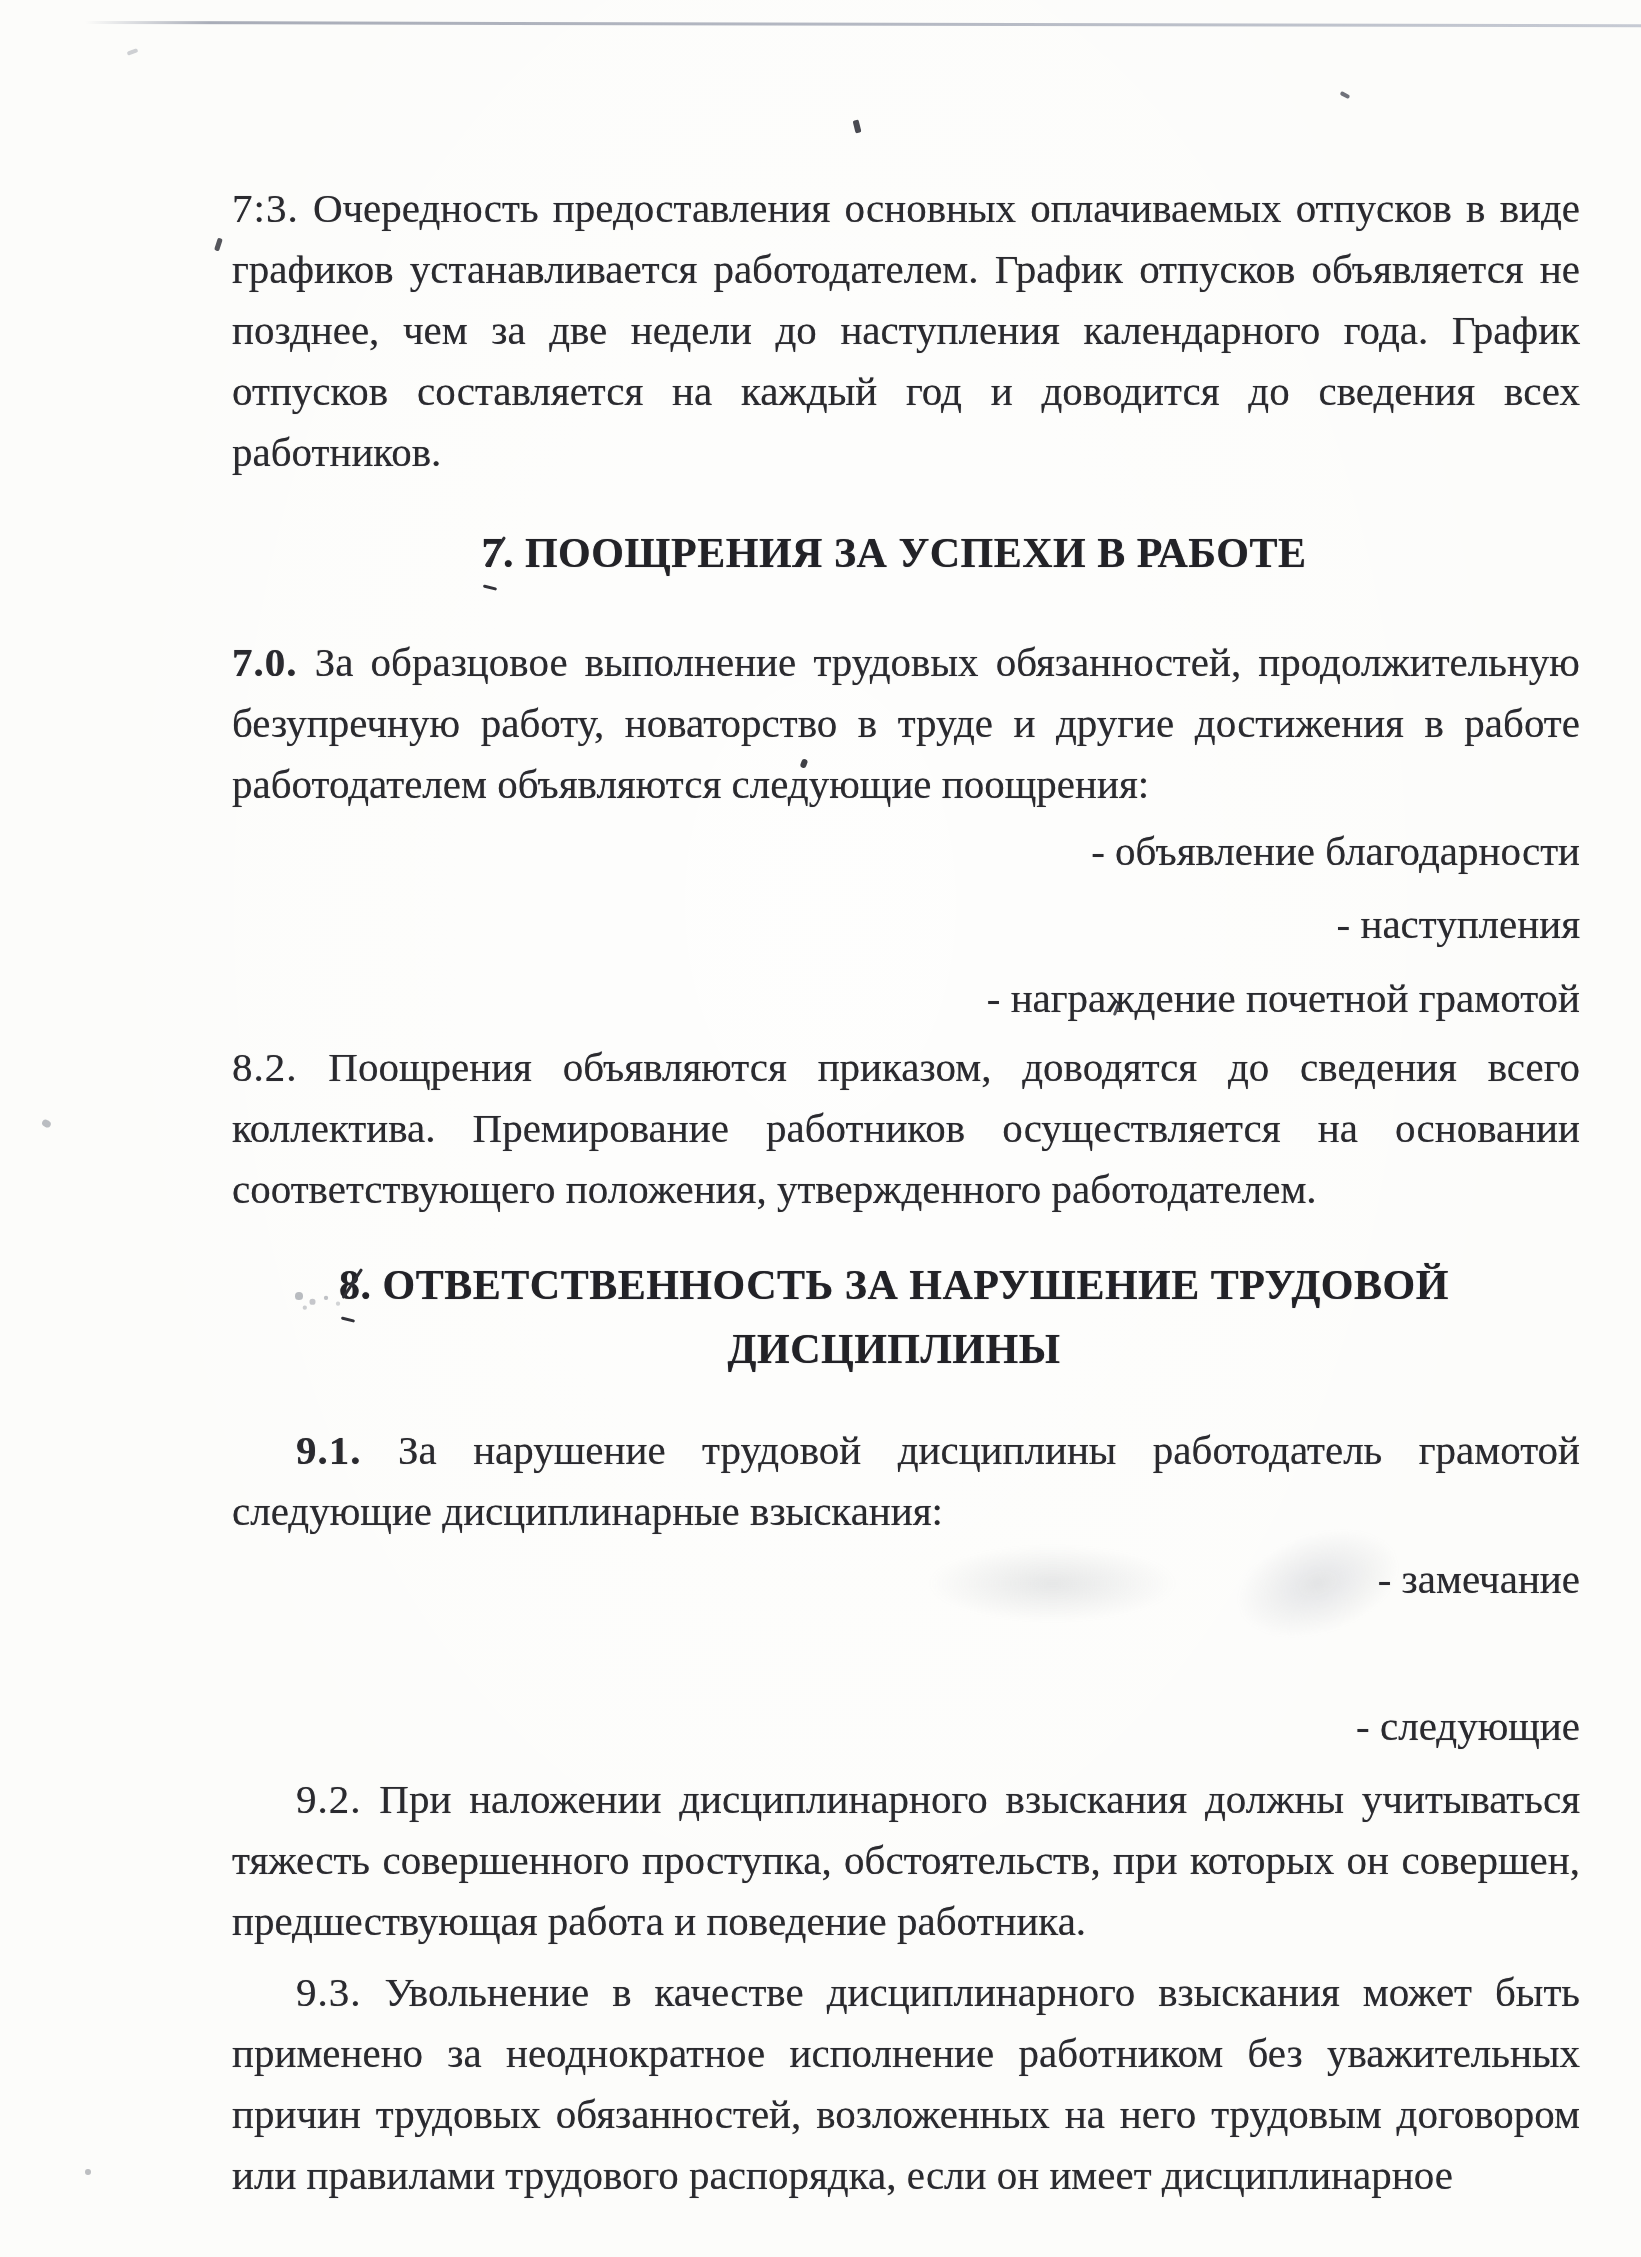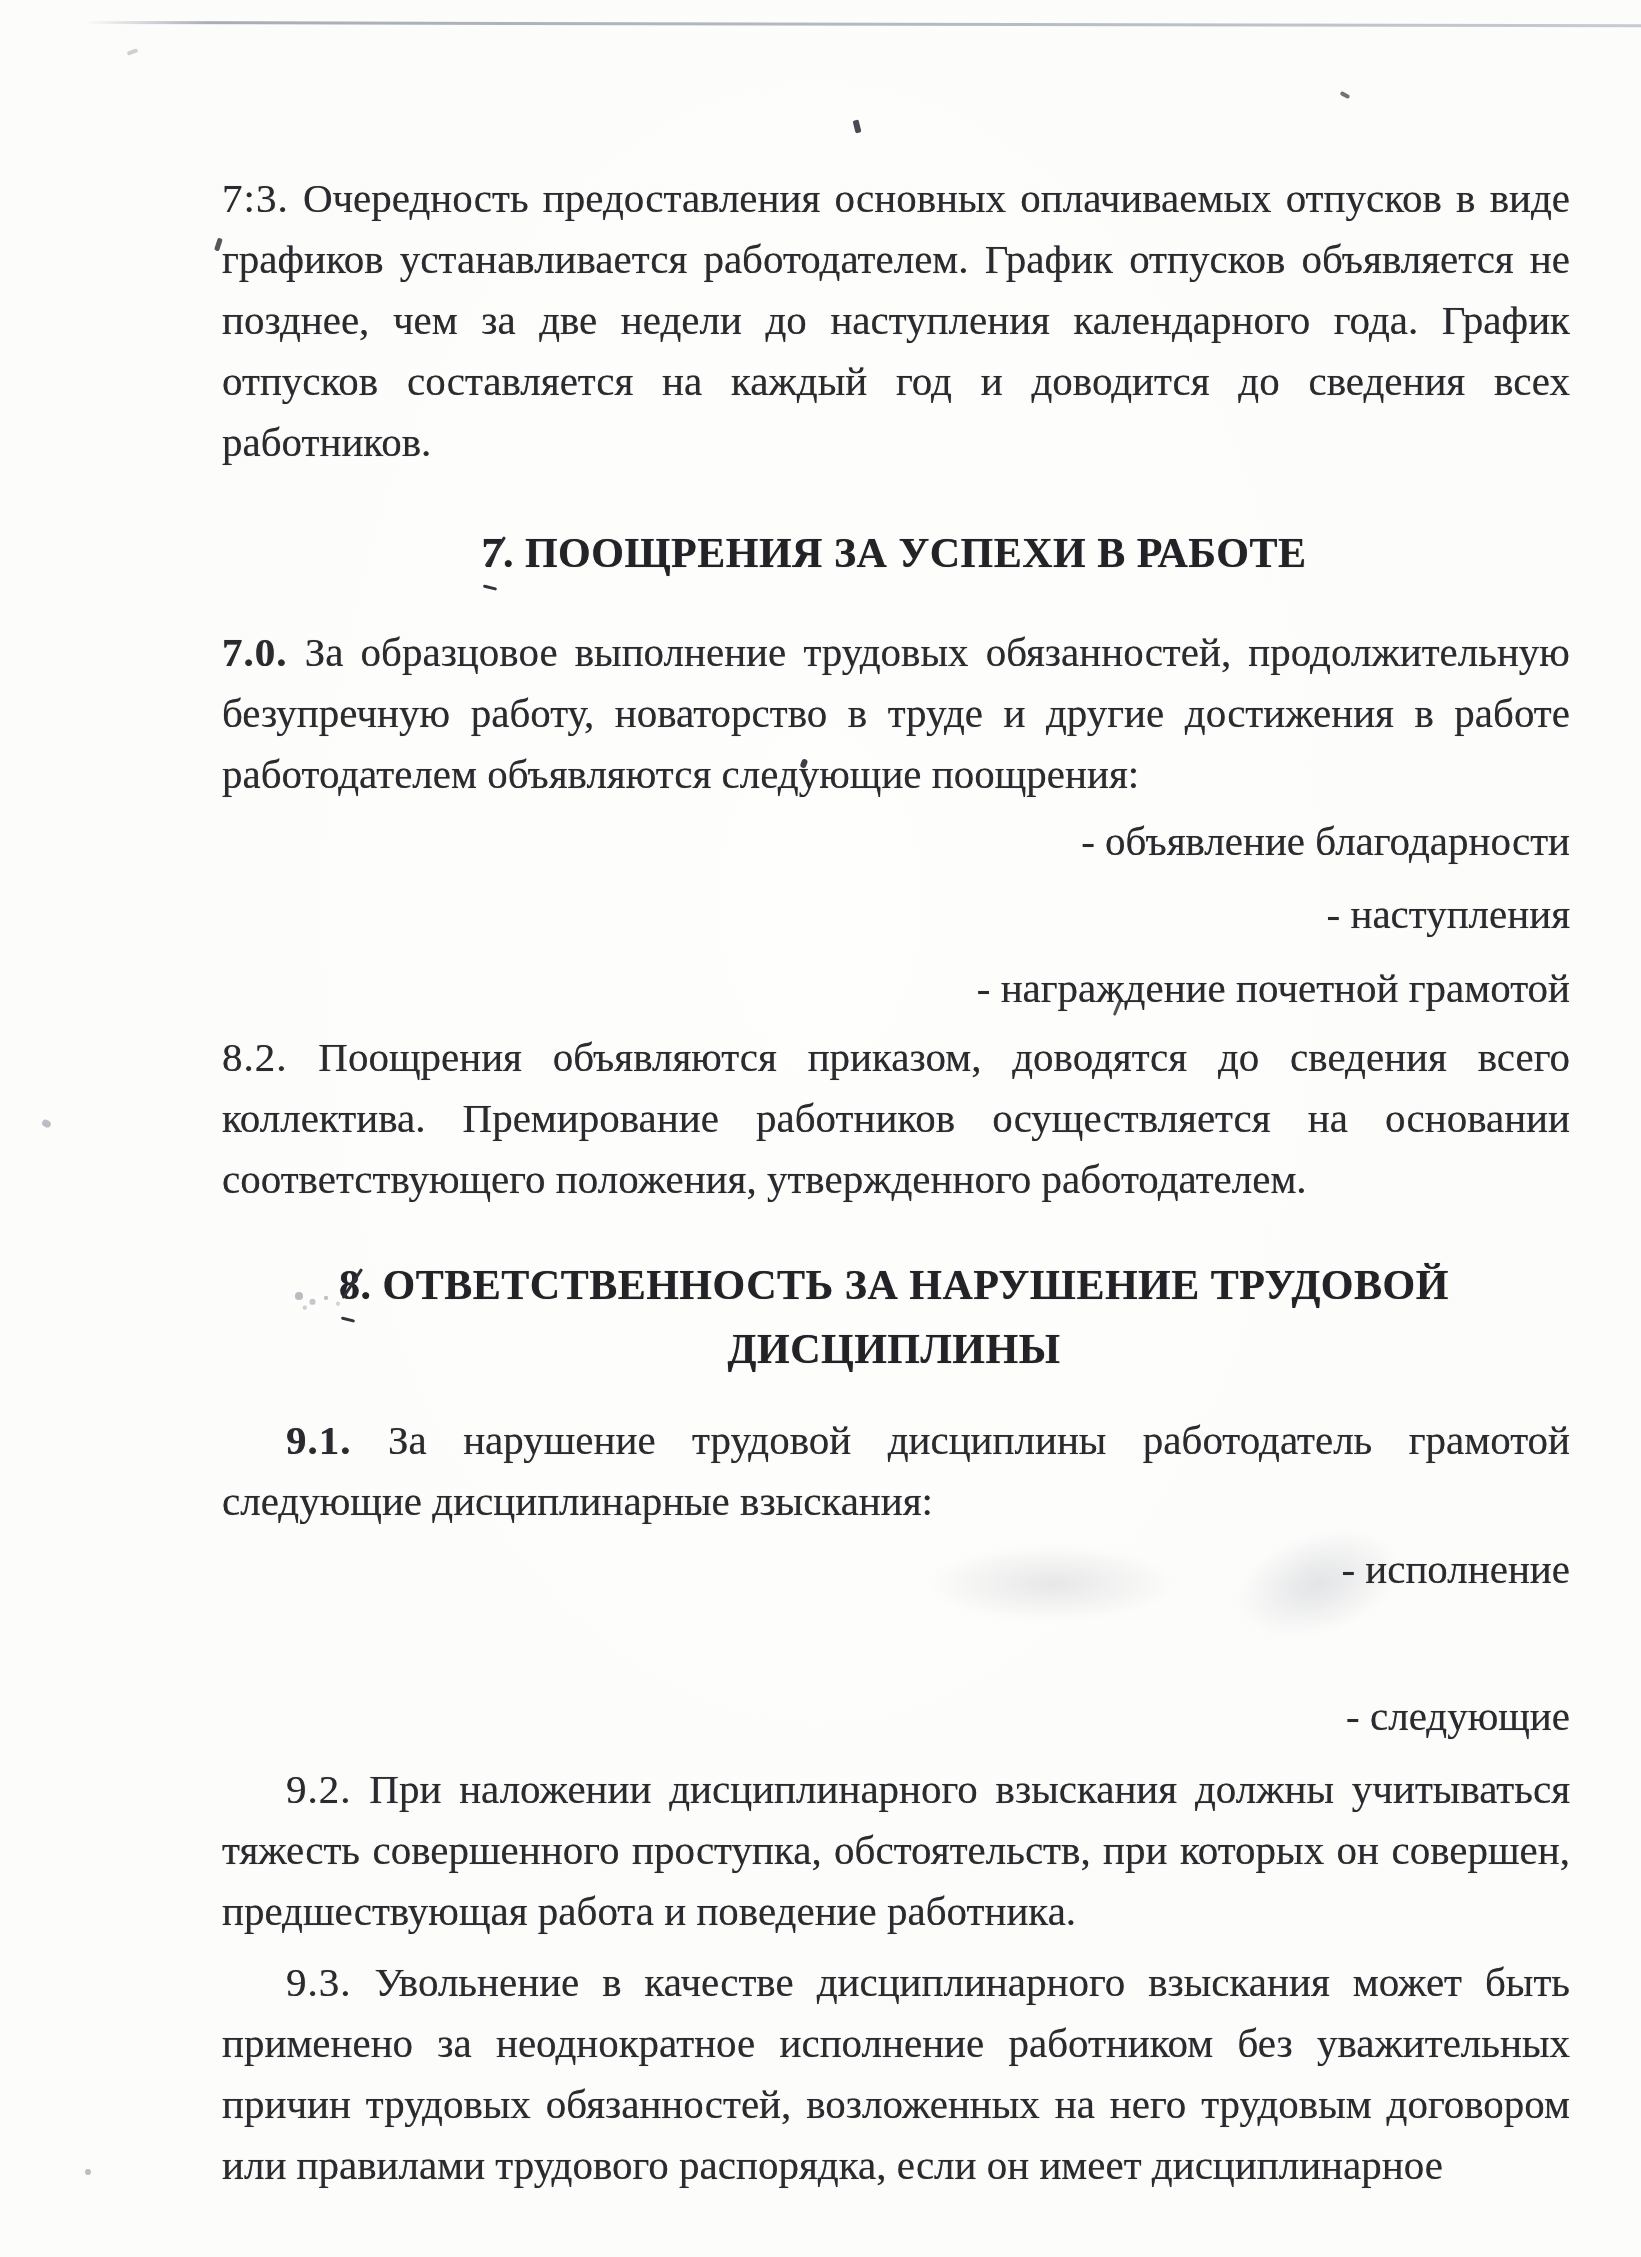--- a/index.html
+++ b/index.html
@@ -11,21 +11,21 @@
   .page{
     position:relative;width:1641px;height:2257px;overflow:hidden;
     background:
       radial-gradient(ellipse at 50% 40%, rgba(255,255,255,0.6), rgba(0,0,0,0) 70%),
       #fcfcfa;
     color:#27272b;
   }
   
   .block{position:absolute;left:220px;width:1348px;}
   .para{
-    margin:2px;
+    margin:12px;
     font-size:41px;line-height:61px;
     text-align:justify;
     color:#2a2a2f;
     text-shadow:0 0 0.7px rgba(25,25,30,0.55);
   }
   .indent{text-indent:64px;}
   .list-item{text-align:right;}
   .cnum{letter-spacing:1px;}
   .cnum.bold{font-weight:700;}
   .heading{
@@ -113,21 +113,21 @@
   <p class="para block list-item" style="top:956px">- награждение почетной грамотой</p>
 
   <p class="para block" style="top:1025px"><span class="cnum">8.2.</span> <span>Поощрения объявляются приказом, доводятся до сведения всего коллектива. Премирование работников осуществляется на основании соответствующего положения, утвержденного работодателем.</span></p>
 
   <div class="heading" style="top:1253px">
     <div class="hwrap"><span class="struck">8.</span> <span>ОТВЕТСТВЕННОСТЬ ЗА НАРУШЕНИЕ ТРУДОВОЙ ДИСЦИПЛИНЫ</span></div>
   </div>
 
   <p class="para block indent" style="top:1408px"><span class="cnum bold">9.1.</span> <span>За нарушение трудовой дисциплины работодатель грамотой следующие дисциплинарные взыскания:</span></p>
 
-  <p class="para block list-item" style="top:1537px">- исполнение</p>
+  <p class="para block list-item" style="top:1537px">- замечание</p>
   <p class="para block list-item" style="top:1684px">- следующие</p>
 
   <p class="para block indent" style="top:1757px"><span class="cnum">9.2.</span> <span>При наложении дисциплинарного взыскания должны учитываться тяжесть совершенного проступка, обстоятельств, при которых он совершен, предшествующая работа и поведение работника.</span></p>
 
   <p class="para block indent" style="top:1950px"><span class="cnum">9.3.</span> <span>Увольнение в качестве дисциплинарного взыскания может быть применено за неоднократное исполнение работником без уважительных причин трудовых обязанностей, возложенных на него трудовым договором или правилами трудового распорядка, если он имеет дисциплинарное</span></p>
 
 </div>
 
 
 </body></html>

